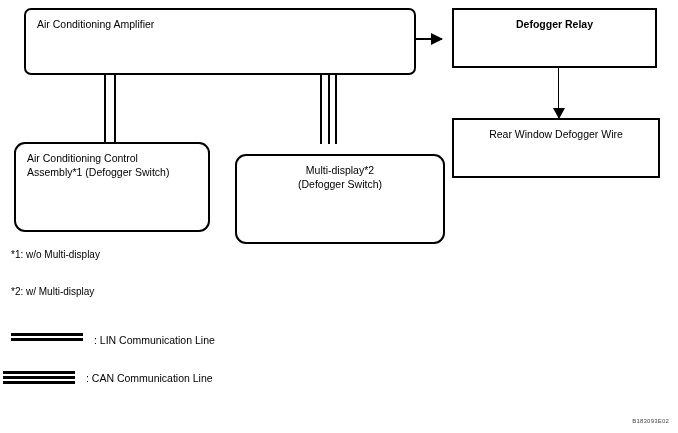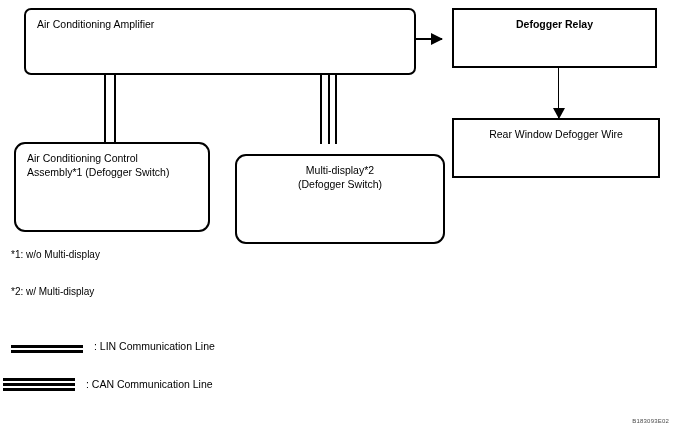--- a/index.html
+++ b/index.html
@@ -147,21 +147,21 @@
     line-height: 13px;
     white-space: nowrap;
   }
   #footnote-1 { left: 11px; top: 248px; }
   #footnote-2 { left: 11px; top: 285px; }
 
   
   .legend-row {
     position: absolute;
     display: flex;
-    align-items: flex-end;
+    align-items: flex-start;
     height: 20px;
   }
   #legend-lin { left: 11px; top: 333px; }
   #legend-can { left: 3px; top: 371px; }
 
   .legend-symbol {
     width: 72px;
     display: flex;
     flex-direction: column;
     justify-content: center;

